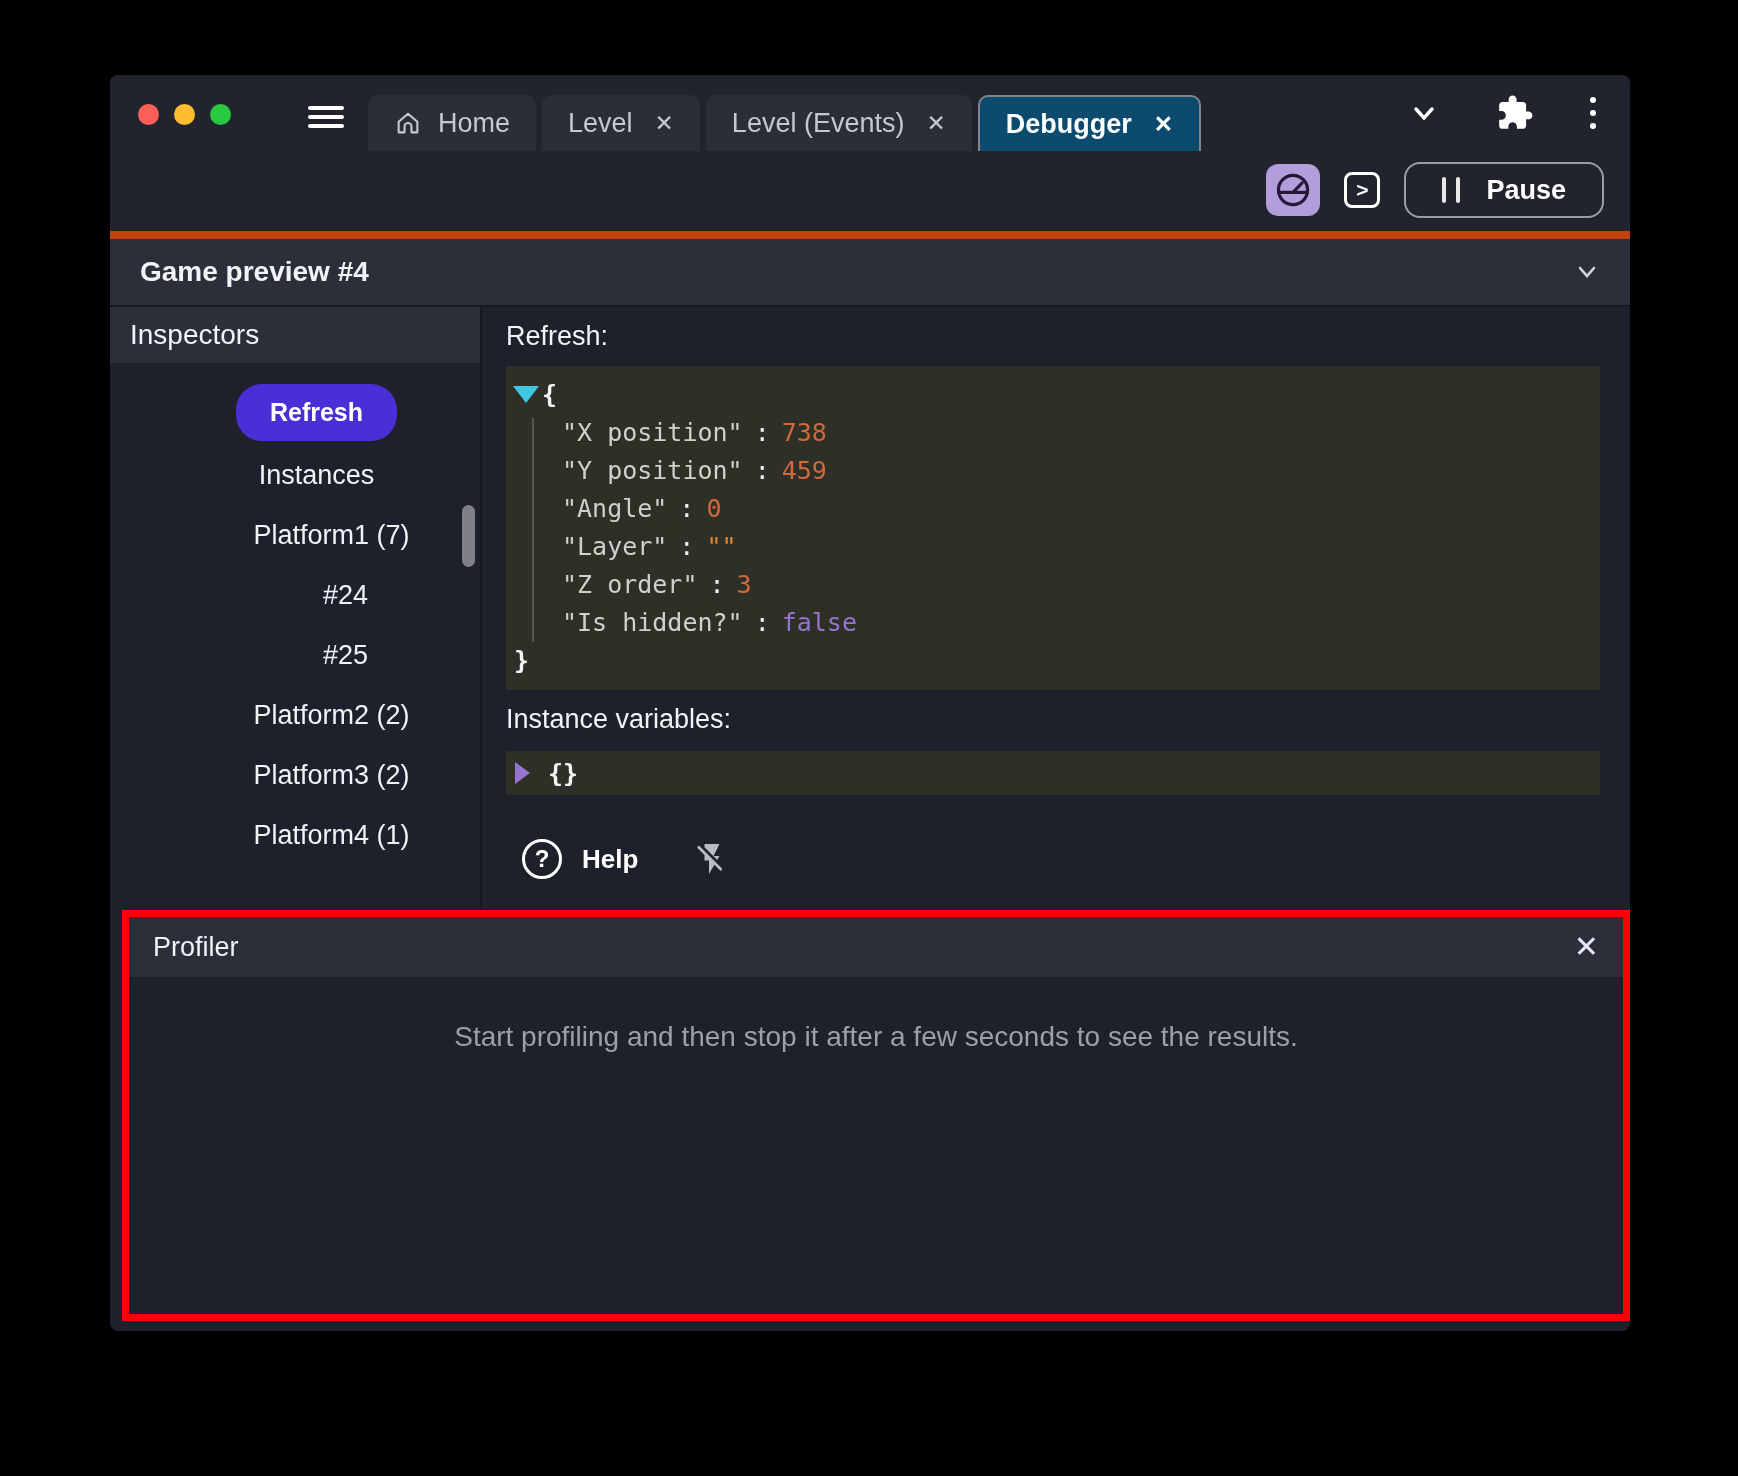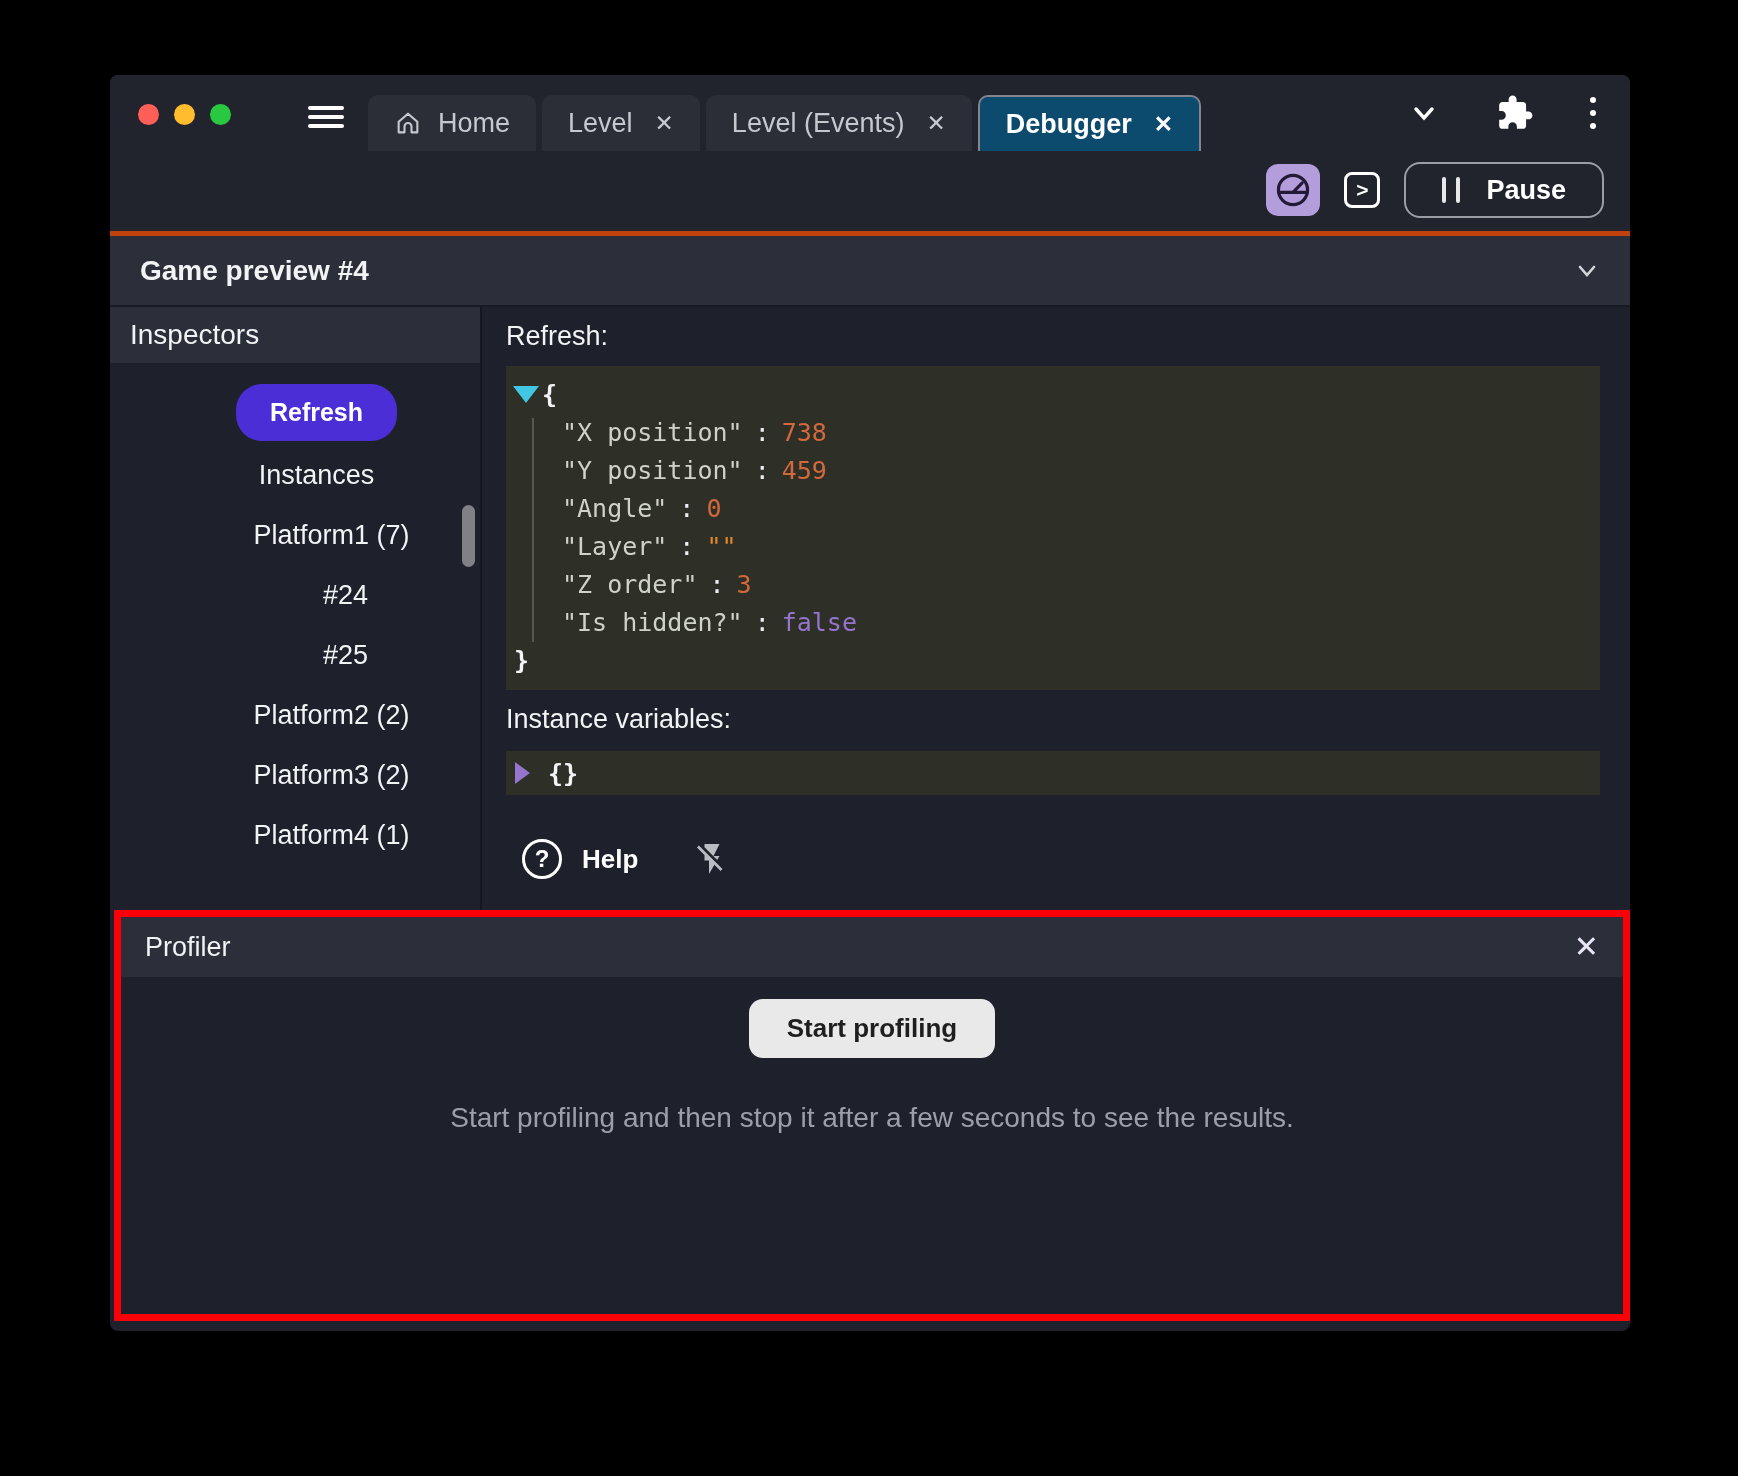--- a/index.html
+++ b/index.html
@@ -37,21 +37,21 @@
   .console-btn { width:36px; height:36px; border:3px solid #fff; border-radius:8px; color:#fff;
                  display:flex; align-items:center; justify-content:center;
                  font-weight:bold; font-size:21px; cursor:pointer; }
   .pause-btn { height:56px; border:2px solid #9a9da3; border-radius:16px; background:transparent;
                display:flex; align-items:center; gap:26px; padding:0 36px; color:#fff;
                font-weight:bold; font-size:27px; cursor:pointer; }
   .pause-bars { display:flex; gap:10px; }
   .pause-bars i { width:4px; height:26px; background:#e8e8ea; border-radius:2px; }
 
   
-  .preview-bar { height:76px; background:#2c2f39; border-top:5px solid #c2410c; border-bottom:2px solid #171a22;
+  .preview-bar { height:76px; background:#2c2f39; border-top:8px solid #c2410c; border-bottom:2px solid #171a22;
                  display:flex; align-items:center; padding:0 30px; color:#f2f3f5; font-size:28px;
                  font-weight:bold; cursor:pointer; }
   .preview-bar svg { margin-left:auto; }
 
   
   .content { position:absolute; left:0; top:232px; right:0; height:603px; display:flex; overflow:hidden; }
 
   .sidebar { width:372px; flex:none; border-right:2px solid #14171f; position:relative; background:#1e212b; }
   .sidebar-header { height:56px; background:#2c2f39; display:flex; align-items:center;
                     padding-left:20px; font-size:28px; color:#f2f3f5; }
@@ -92,21 +92,21 @@
   .vars-val { font-family:"DejaVu Sans Mono", monospace; font-size:25px; color:#f2f3f5; font-weight:bold; }
 
   .help-row { display:flex; align-items:center; margin-top:44px; padding-left:16px; }
   .help-icon { width:40px; height:40px; border:3px solid #fff; border-radius:50%; color:#fff;
                font-weight:bold; font-size:24px; display:flex; align-items:center; justify-content:center;
                cursor:pointer; flex:none; }
   .help-label { color:#fff; font-weight:bold; font-size:26px; margin-left:20px; cursor:pointer; }
   .flash-off { margin-left:56px; cursor:pointer; }
 
   
-  .profiler { position:absolute; left:4px; right:0; top:835px; height:411px;
+  .profiler { position:absolute; left:12px; right:0; top:835px; height:411px;
               border:7px solid #fb0007; background:#1e212b; }
   .profiler-header { height:60px; background:#2c2f39; display:flex; align-items:center; padding:0 24px; }
   .profiler-title { font-size:27px; color:#f2f3f5; }
   .profiler-close { margin-left:auto; font-size:30px; color:#e8e4f8; cursor:pointer; line-height:1; }
   .profiler-body { display:flex; flex-direction:column; align-items:center; }
   .start-btn { margin-top:22px; background:#e9e9ea; color:#1f1f1f; font-weight:bold; font-size:26px;
                border:none; border-radius:14px; padding:14px 38px; cursor:pointer; }
   .profiler-desc { margin-top:44px; color:#9ba0a8; font-size:28px; }
 </style>
 </head>
@@ -254,18 +254,17 @@
       </div>
     </div>
   </div>
 
   <div class="profiler">
     <div class="profiler-header">
       <span class="profiler-title">Profiler</span>
       <span class="profiler-close">✕</span>
     </div>
     <div class="profiler-body">
-      <button class="start-btn">Start profiling</button>
       <div class="profiler-desc">Start profiling and then stop it after a few seconds to see the results.</div>
     </div>
   </div>
 
 </div>
 
 </body></html>

